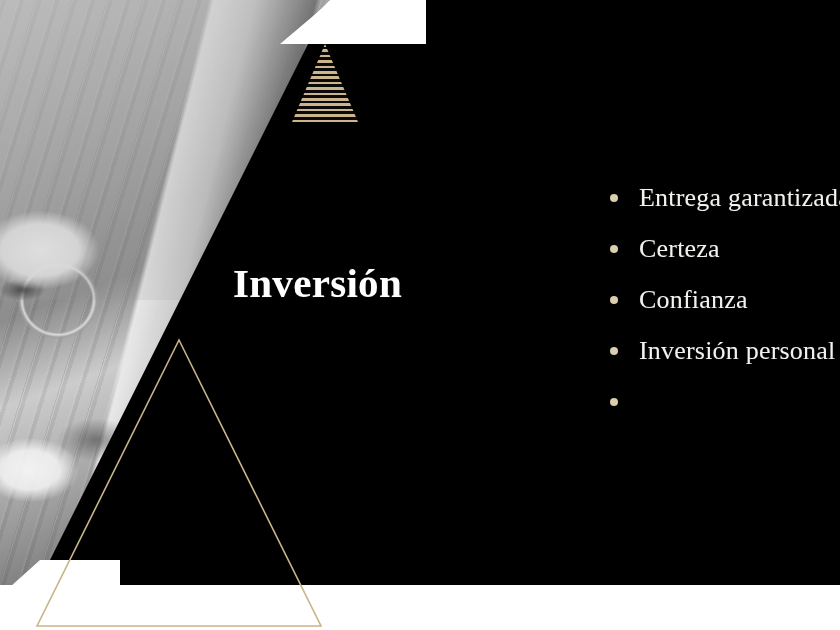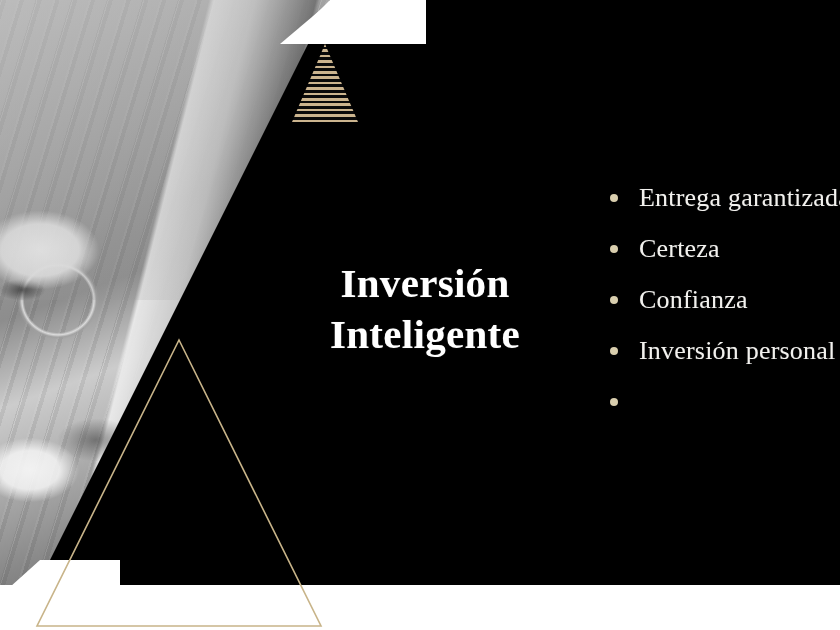--- a/index.html
+++ b/index.html
@@ -80,22 +80,21 @@
 
   
   .big-triangle{
     position:absolute;left:30px;top:335px;width:300px;height:295px;
     overflow:visible;
   }
   .big-triangle svg{display:block;}
 
   
   .title{
-    position:absolute;left:260px;top:258px;width:330px;
-    text-align:center;
+    position:absolute;left:233px;top:258px;width:330px;
     color:#ffffff;
     font-family:"Liberation Serif", serif;
     font-size:41px;
     font-weight:700;
     line-height:1.24;
     letter-spacing:.3px;
     text-shadow:0 0 1px rgba(255,255,255,.28);
   }
   .title .ln{display:block;white-space:nowrap;}
 
@@ -142,21 +141,20 @@
   <div class="logo-triangle"></div>
 
   <div class="big-triangle">
     <svg width="300" height="296" viewBox="0 0 300 296" xmlns="http://www.w3.org/2000/svg">
       <polygon points="149,5 291,291 7,291" fill="none" stroke="#c8b489" stroke-width="1.6"></polygon>
     </svg>
   </div>
 
   <div class="title">
     <span class="ln">Inversión</span>
-    <span class="ln">Inteligente</span>
   </div>
 
   <div class="bullets">
     <div class="bullet-row">
       <span class="bullet-dot"></span>
       <span class="bullet-text">Entrega garantizada</span>
     </div>
     <div class="bullet-row">
       <span class="bullet-dot"></span>
       <span class="bullet-text">Certeza</span>

